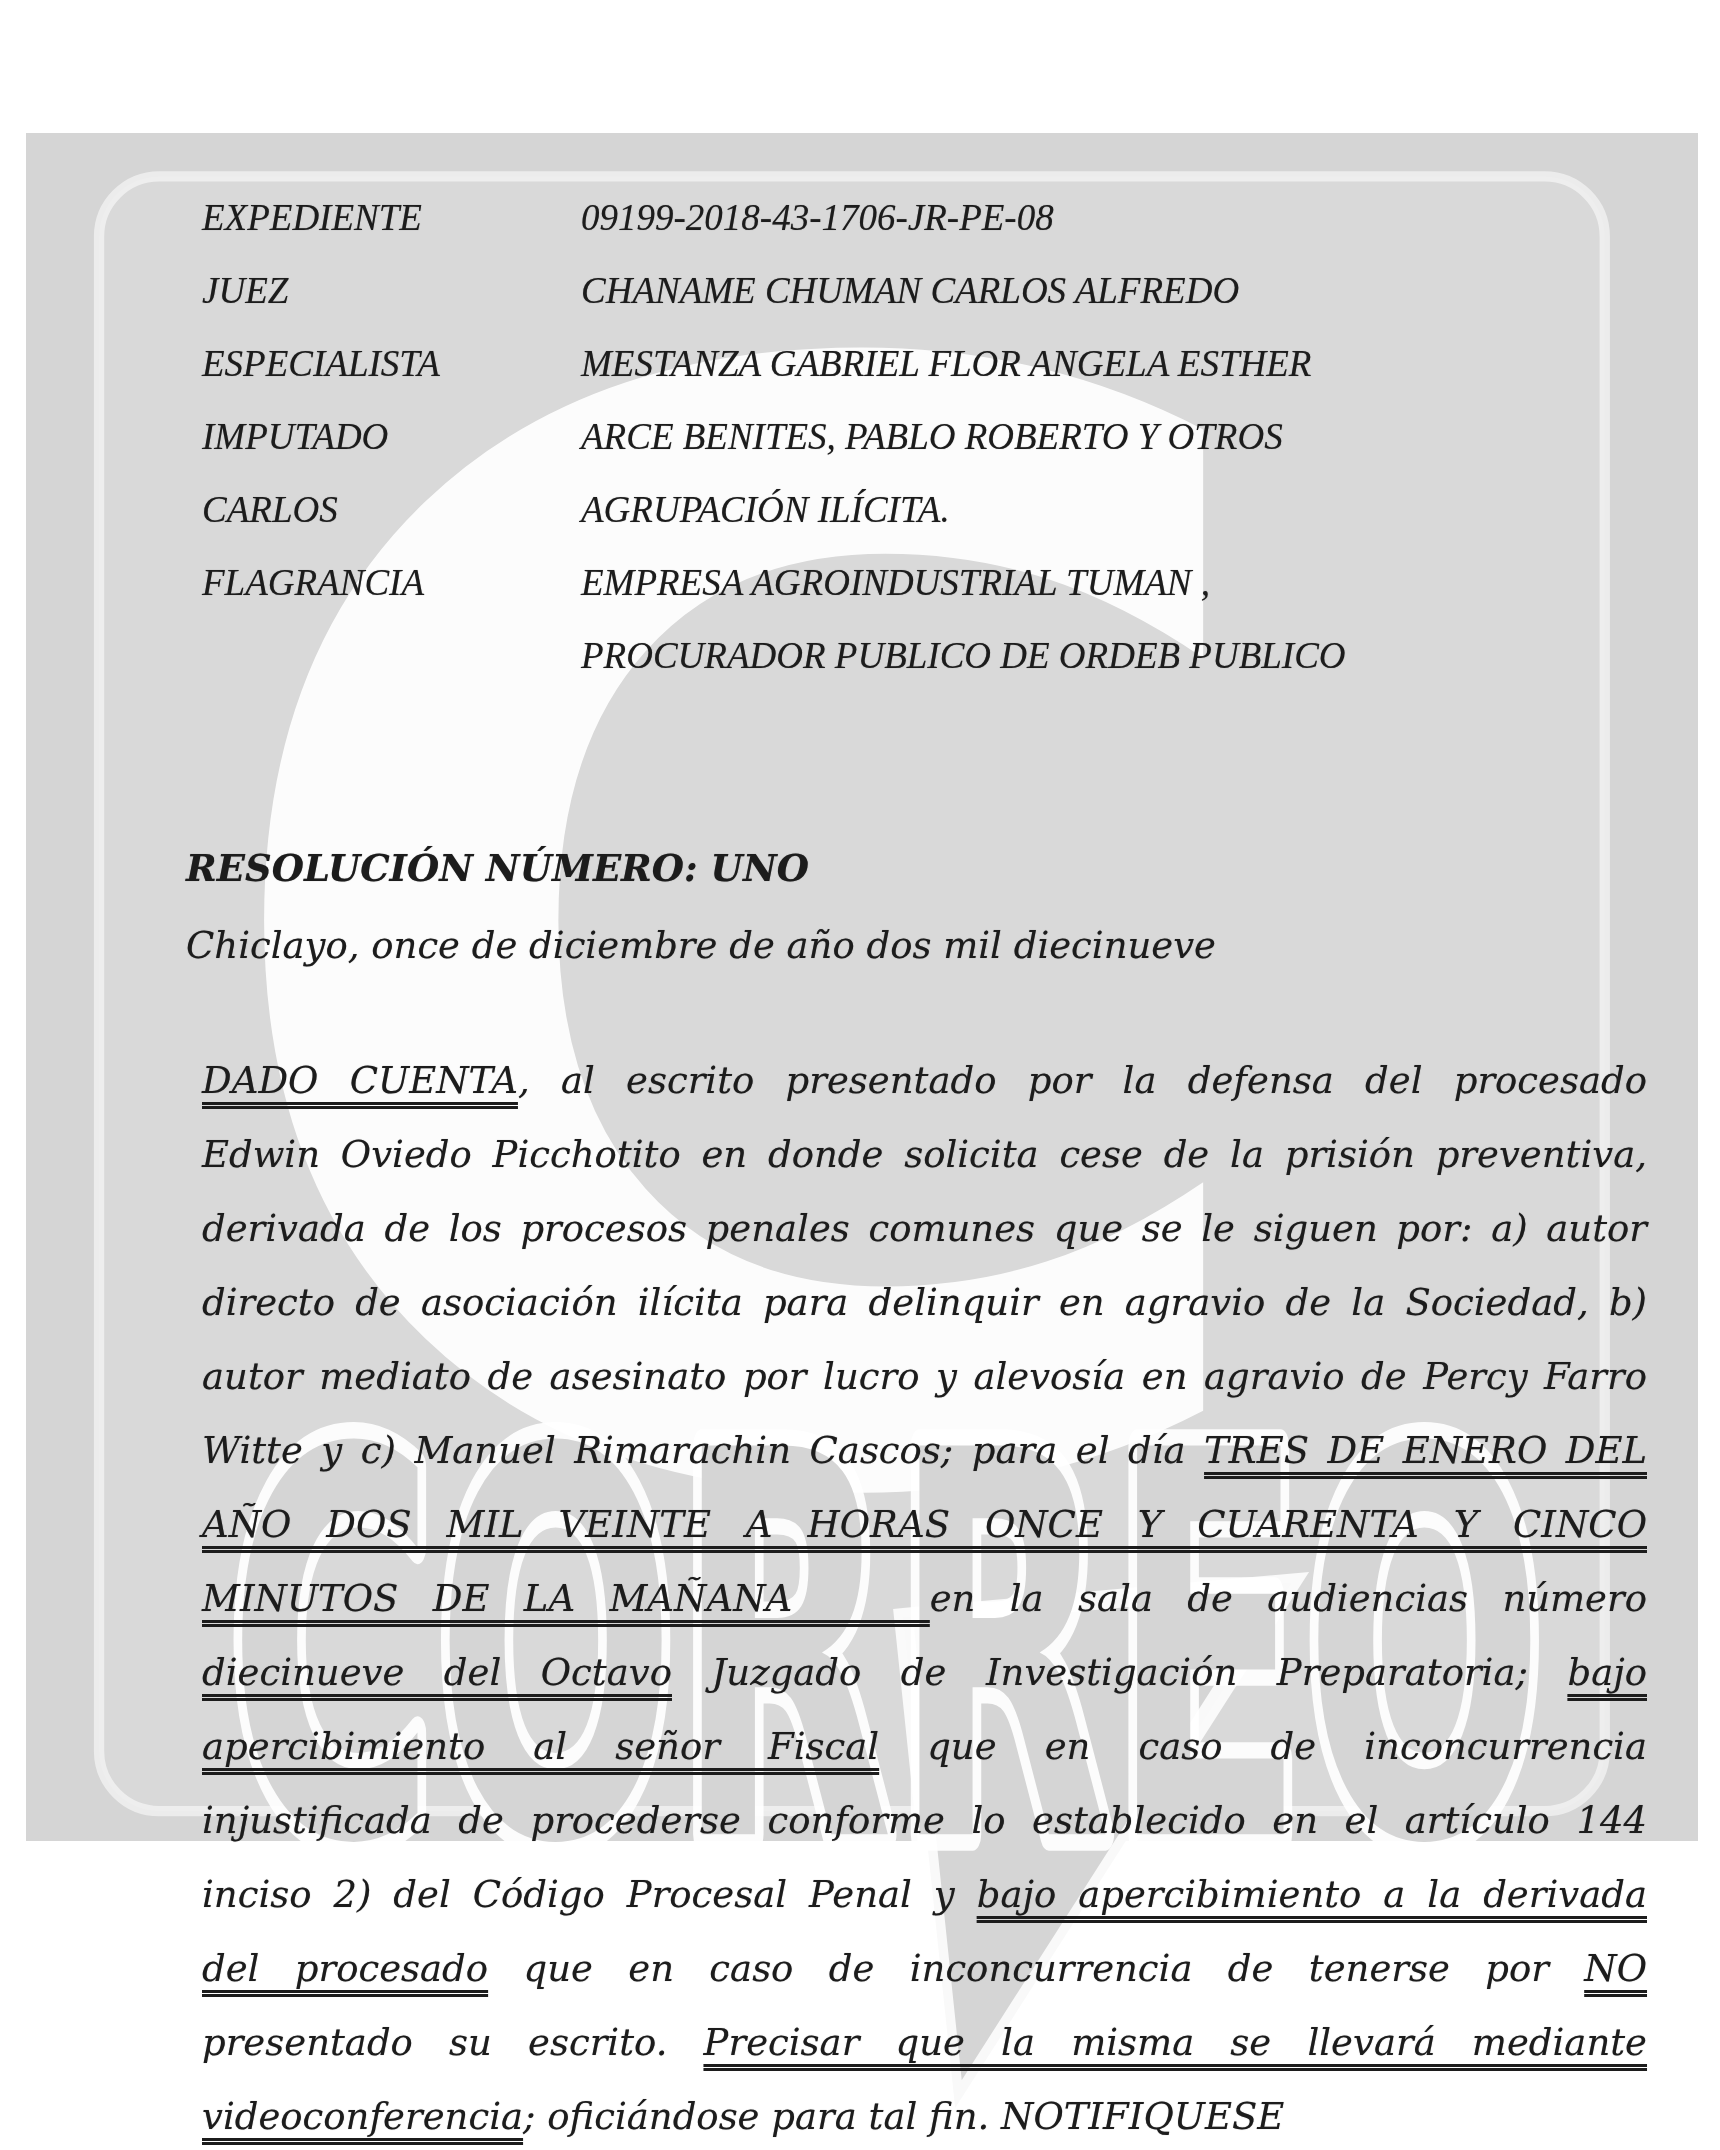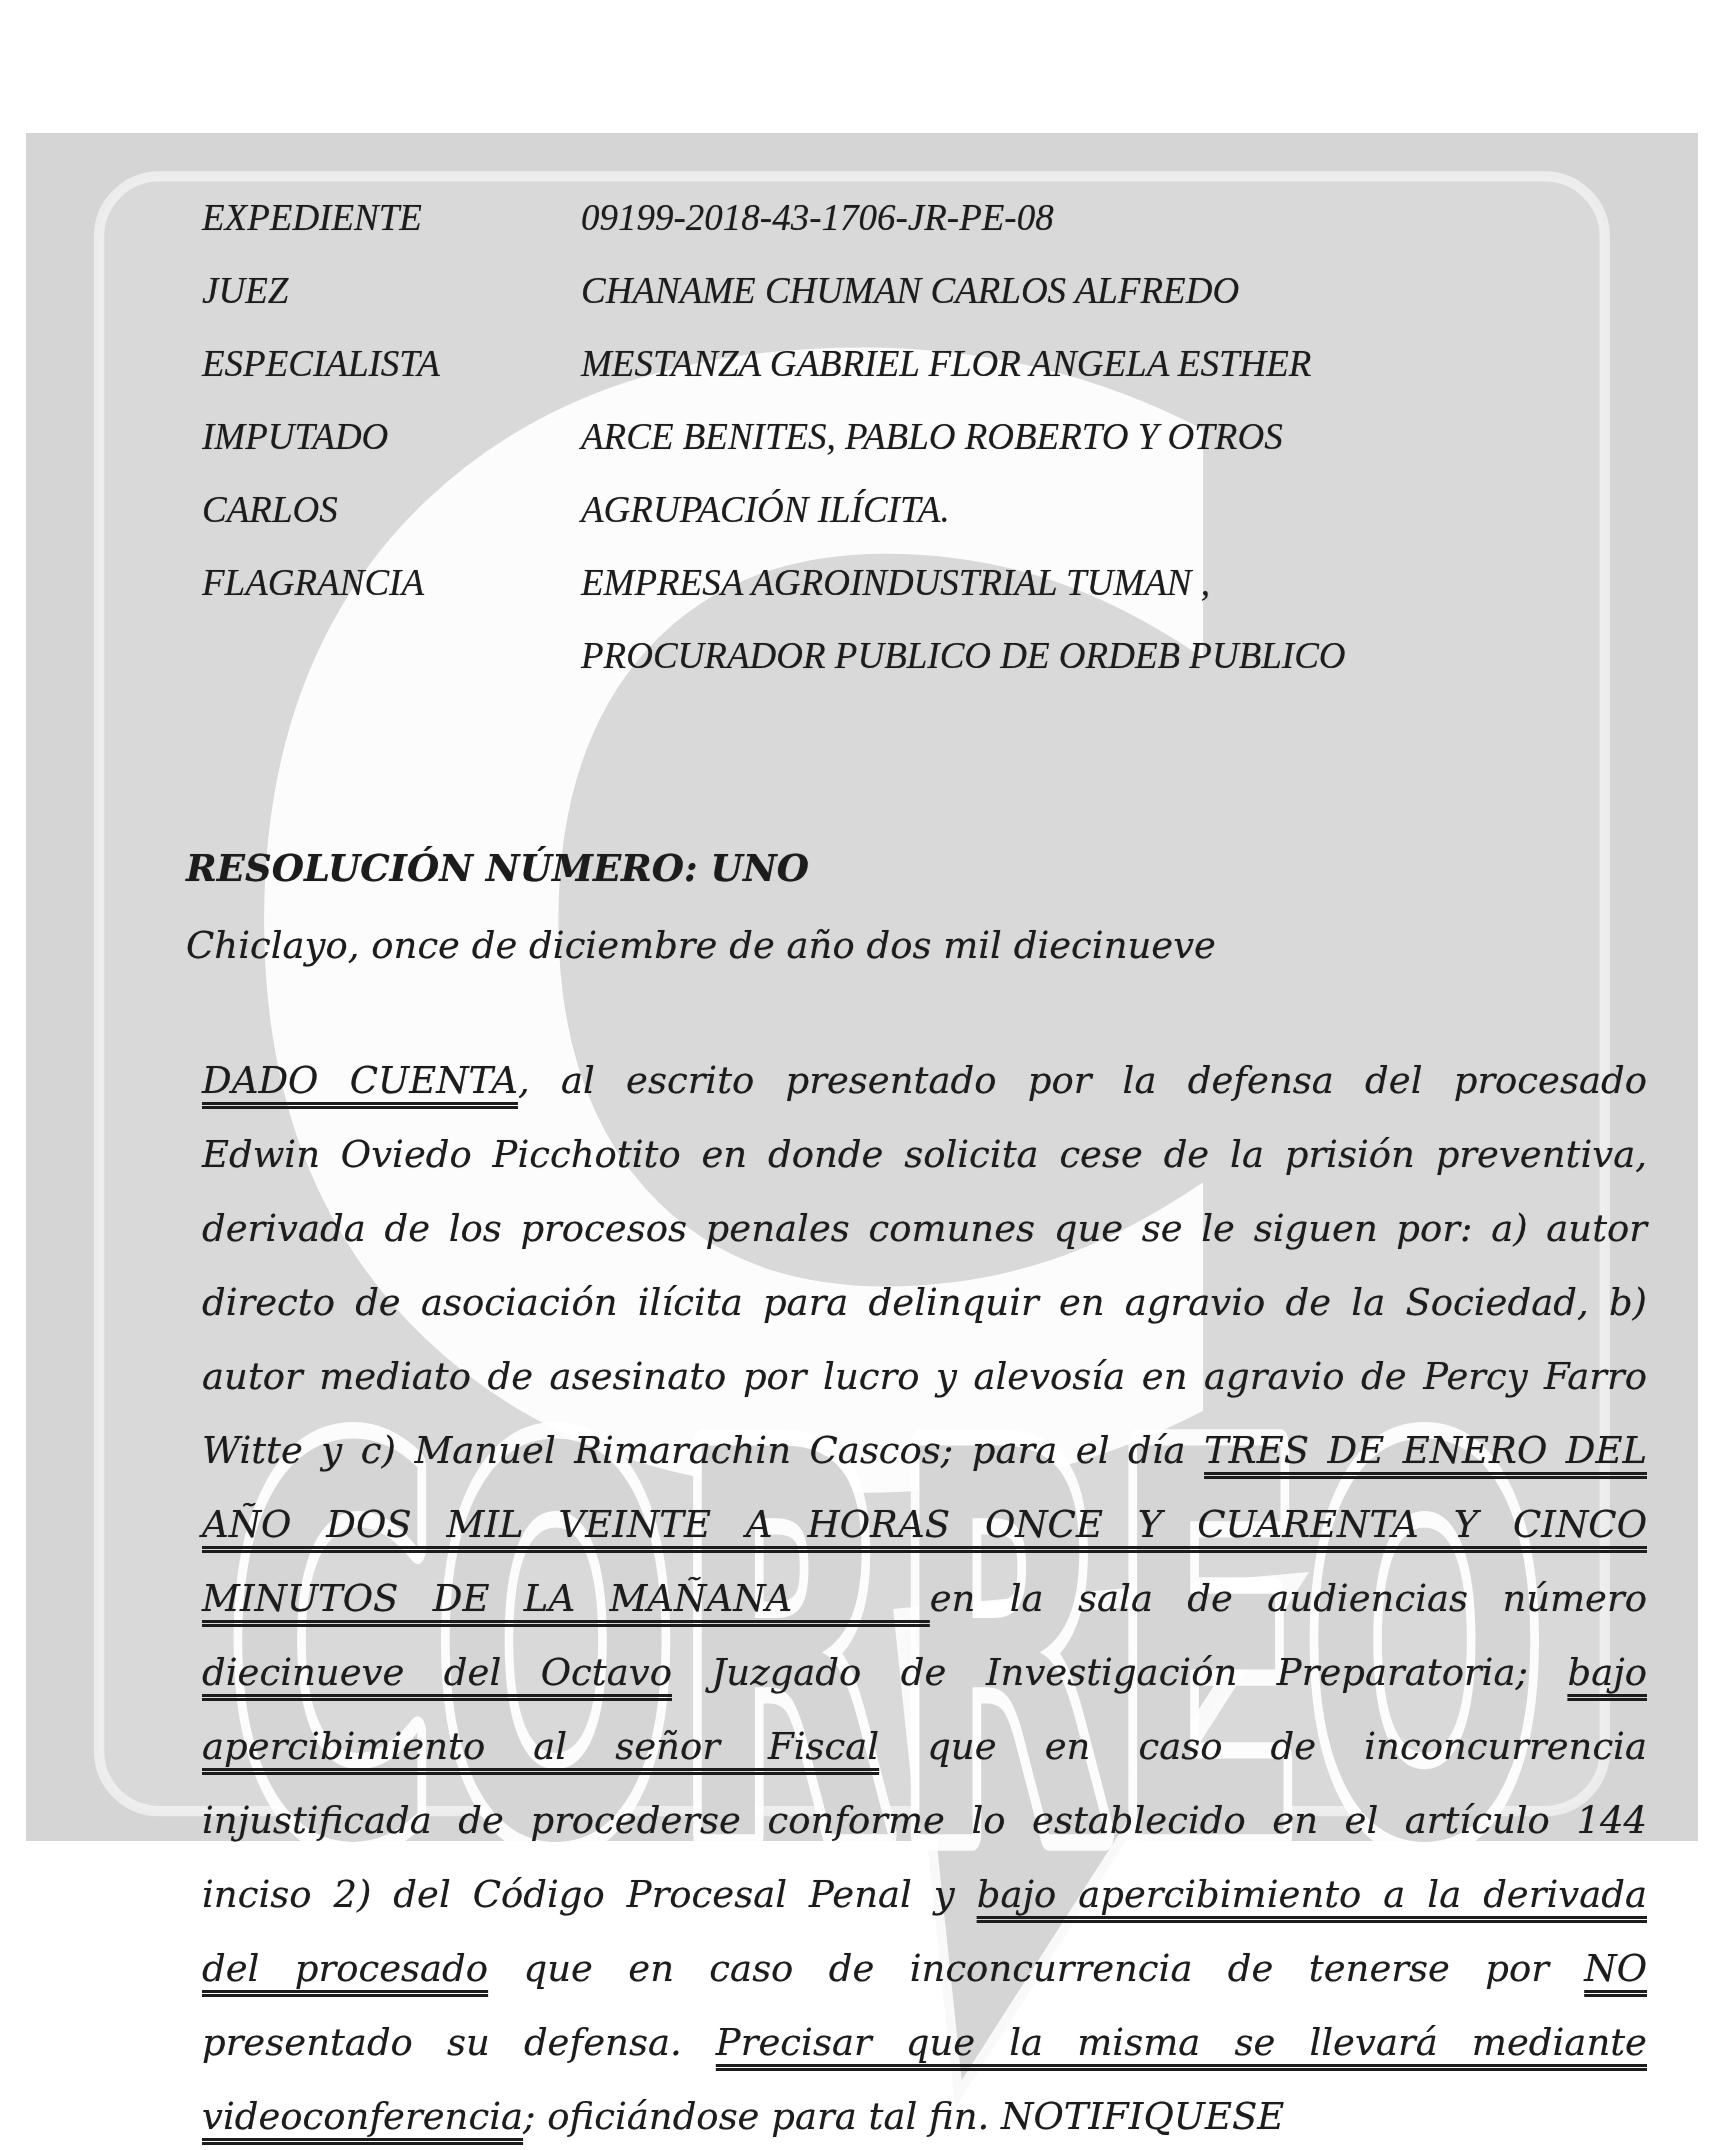--- a/index.html
+++ b/index.html
@@ -104,19 +104,19 @@
         <div class="bline just"><span class="">directo de asociación ilícita para delinquir en agravio de la Sociedad, b)</span></div>
         <div class="bline just"><span class="">autor mediato de asesinato por lucro y alevosía en agravio de Percy Farro</span></div>
         <div class="bline just"><span class="">Witte y c) Manuel Rimarachin Cascos; para el día </span><span class="b u">TRES DE ENERO DEL</span></div>
         <div class="bline just"><span class="b u">AÑO DOS MIL VEINTE A HORAS ONCE Y CUARENTA Y CINCO</span></div>
         <div class="bline just"><span class="b u">MINUTOS DE LA MAÑANA&nbsp;&nbsp;&nbsp;&nbsp;</span><span class="">en la sala de audiencias número</span></div>
         <div class="bline just"><span class="b u">diecinueve del Octavo</span><span class=""> Juzgado de Investigación Preparatoria; </span><span class="b u">bajo</span></div>
         <div class="bline just"><span class="b u">apercibimiento al señor Fiscal</span><span class=""> que en caso de inconcurrencia</span></div>
         <div class="bline just"><span class="">injustificada de procederse conforme lo establecido en el artículo 144</span></div>
         <div class="bline just"><span class="">inciso 2) del Código Procesal Penal y </span><span class="b u">bajo apercibimiento a la derivada</span></div>
         <div class="bline just"><span class="b u">del procesado</span><span class=""> que en caso de inconcurrencia de tenerse por </span><span class="b u">NO</span></div>
-        <div class="bline just"><span class="">presentado su defensa. </span><span class="b u">Precisar que la misma se llevará mediante</span></div>
+        <div class="bline just"><span class="">presentado su escrito. </span><span class="b u">Precisar que la misma se llevará mediante</span></div>
         <div class="bline"><span class="b u">videoconferencia</span><span class="">; oficiándose para tal fin. NOTIFIQUESE</span></div>
       </div>
 
   </div>
 </div>
 
 
 </body></html>

